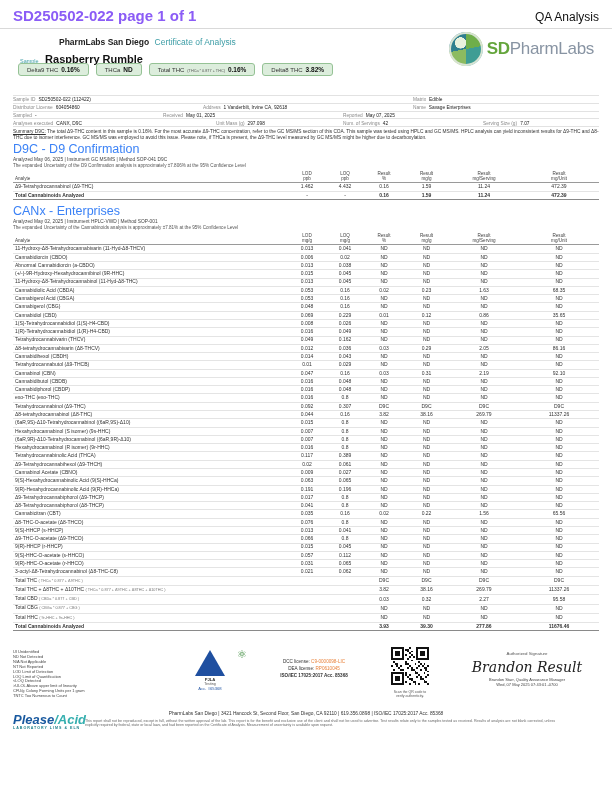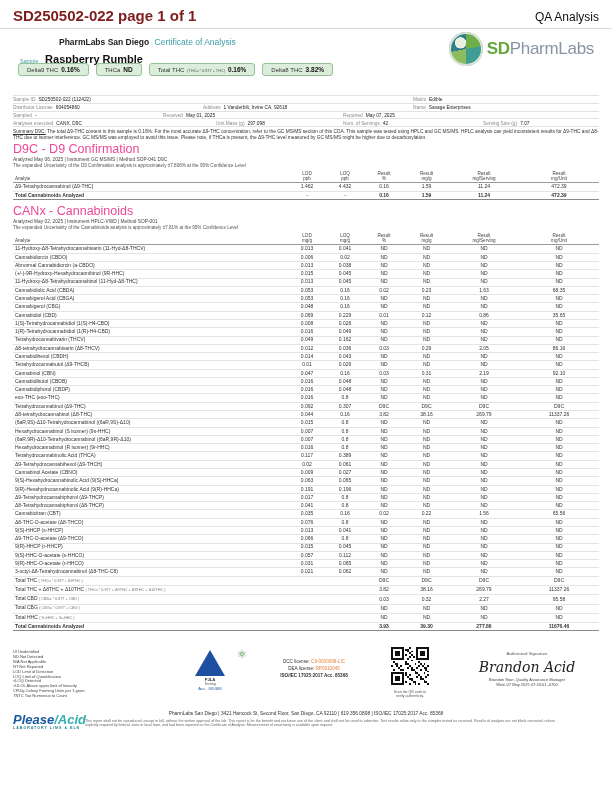--- a/index.html
+++ b/index.html
@@ -1,20 +1,20 @@
 <!DOCTYPE html>
 <html><head>
 <meta charset="utf-8">
 <style>
   * { box-sizing: border-box; margin:0; padding:0; }
   html,body { background:#fff; }
   body { width:612px; height:792px; font-family:"Liberation Sans", sans-serif; color:#222; position:relative; }
   .page { position:relative; width:612px; height:792px; background:#fff; overflow:hidden; }
 
-  .doc-id { position:absolute; left:13px; top:7px; font-size:15px; font-weight:bold; color:#7f1d1d; }
+  .doc-id { position:absolute; left:13px; top:7px; font-size:15px; font-weight:bold; color:#8b5cf6; }
   .qa { position:absolute; right:13px; top:10px; font-size:12px; color:#111; }
   .hdr-rule { position:absolute; left:0; top:28px; width:612px; border-top:1px solid #d9d9d9; }
 
   .labline { position:absolute; left:20px; top:37px; font-size:8.5px;padding-left:39px; }
   .lab-name { font-weight:bold; color:#222; }
   .cert { color:#3d9da6; margin-left:3px; }
   .sampleline { position:absolute; left:20px; top:49px; }
   .sample-label { font-size:5.5px; color:#3d9da6; margin-right:2px; }
   .sample-name { font-size:11px; font-weight:bold; color:#111;margin-top:40px; }
 
@@ -36,21 +36,21 @@
 
   .info { position:absolute; left:13px; top:95px; width:586px; border-top:0.5px solid #e2e2e2; }
   .info-row { position:relative; height:7.8px; border-bottom:0.5px solid #e2e2e2; }
   .info-cell { position:absolute; top:1.2px; font-size:4.8px; white-space:nowrap; }
   .info-cell .il { color:#8a8a8a; margin-right:3px; }
   .info-cell .iv { color:#222; }
 
   .summary { position:absolute; left:13px; top:129px; width:586px; font-size:4.8px; line-height:6px; color:#333; }
   .sum-label { text-decoration:underline; }
 
-  .sec-title { position:absolute; left:13px; font-size:12.5px; font-weight:500; color:#ec4899; }
+  .sec-title { position:absolute; left:13px; font-size:12.5px; font-weight:500; color:#3b82f6; }
   .sec-meta { position:absolute; left:13px; font-size:4.8px; color:#444; }
   .sec-unc { position:absolute; left:13px; font-size:4.6px; color:#555; }
 
   table.coa { position:absolute; left:13px; width:586px; border-collapse:collapse; table-layout:fixed; }
   table.coa th { font-size:4.6px; font-weight:normal; color:#444; text-align:center; vertical-align:bottom; padding:1px 2px; border-bottom:0.7px solid #9a9a9a; line-height:5.2px; }
   table.coa th.a { text-align:left; }
   table.coa td { font-size:5px; line-height:5.4px; padding:0.95px 2px; border-bottom:0.5px solid #e4e4e4; text-align:center; color:#333; white-space:nowrap; overflow:hidden; }
   table.coa td.a { text-align:left; }
   td .formula { font-size:3.8px; color:#777; }
   td.nd { color:#7f9c85; }
@@ -222,21 +222,21 @@
           <td class="flag">-</td>
           <td class="flag">-</td>
           <td class="num">0.16</td>
           <td class="num">1.59</td>
           <td class="num">11.24</td>
           <td class="num">472.39</td>
         </tr>
       </tbody>
     </table>
 
-  <div class="sec-title" style="top:204px">CANx - Cannabinoids</div>
+  <div class="sec-title" style="top:204px">CANx - Enterprises</div>
   <div class="sec-meta" style="top:219px">Analyzed May 02, 2025   |   Instrument HPLC-VWD | Method SOP-001</div>
   <div class="sec-unc" style="top:225px">The expanded Uncertainty of the Cannabinoids analysis is approximately ±7.81% at the 95% Confidence Level</div>
   <table class="coa" style="top:232px" id="canx-table">
       <colgroup>
         <col style="width: 275px;">
         <col style="width: 38px;">
         <col style="width: 38px;">
         <col style="width: 40px;">
         <col style="width: 45px;">
         <col style="width: 70px;">
@@ -806,21 +806,21 @@
         <rect x="20" y="10" width="1" height="1" fill="#111"></rect>
         <rect x="20" y="13" width="1" height="1" fill="#111"></rect>
         <rect x="20" y="15" width="1" height="1" fill="#111"></rect>
         <rect x="20" y="20" width="1" height="1" fill="#111"></rect>
       </svg>
     <div class="qr-caption">Scan the QR code to verify authenticity.</div>
   </div>
 
   <div class="sig">
     <div class="sig-label">Authorized Signature</div>
-    <div class="sig-name">Brandon Acid</div>
+    <div class="sig-name">Brandon Result</div>
     <div class="sig-line first">Brandon Starr, Quality Assurance Manager</div>
     <div class="sig-line">Wed, 07 May 2025 07:43:01 -0700</div>
   </div>
 
   <div class="addr">PharmLabs San Diego | 3421 Hancock St, Second Floor, San Diego, CA 92110 | 619.356.0898 | ISO/IEC 17025:2017 Acc. 85368</div>
   <div class="disclaimer">This report shall not be reproduced, except in full, without the written approval of the lab. This report is for the benefit and exclusive use of the client and shall not be used to advertise. Test results relate only to the samples tested as received. Results of analysis are not blank corrected, unless explicitly required by federal, state or local laws, and had been reported on the Certificate of Analysis. Measurement of uncertainty is available upon request.</div>
 
   <div class="pharmware">
     <div class="pw-main">
       <span class="pw-p1">Please</span><span class="pw-slash">/</span><span class="pw-p2">Acid</span>

